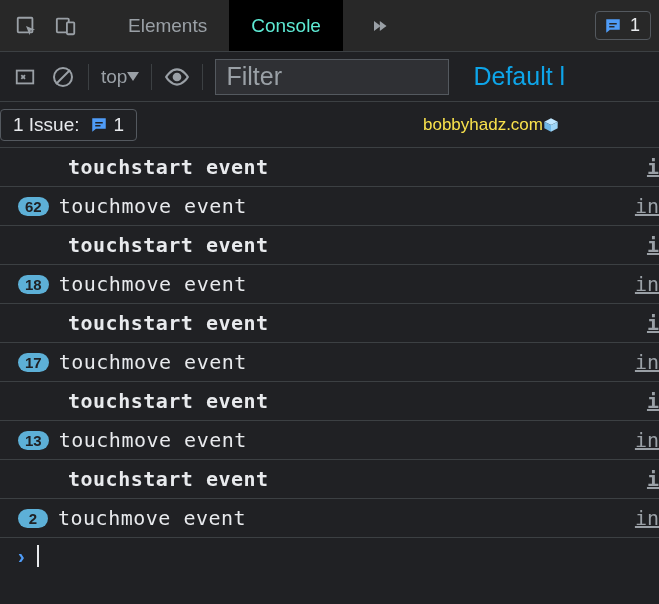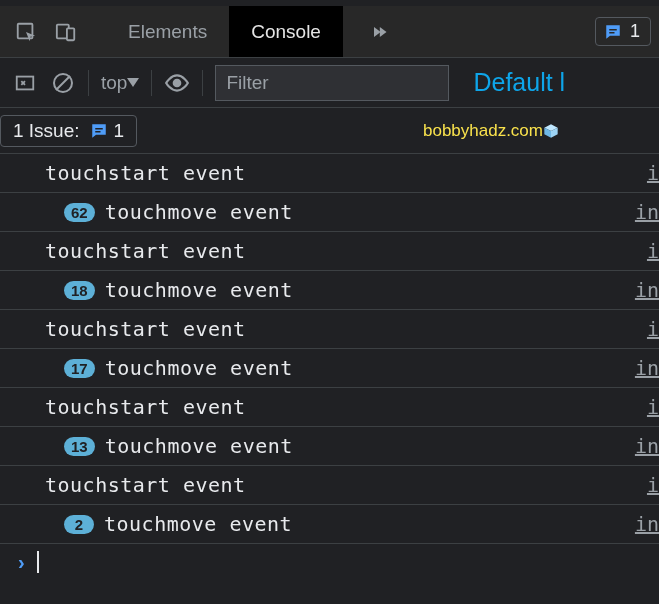--- a/index.html
+++ b/index.html
@@ -16,30 +16,29 @@
 
   
   .tabbar {
     display: flex;
     align-items: center;
     height: 52px;
     border-bottom: 1px solid #3c4043;
     background: #282828;
     gap: 4px;
     padding-left: 8px;
-    margin-top: 6px;
   }
   .tabbar .iconbtn { width: 36px; height: 36px; display:flex; align-items:center; justify-content:center; cursor:pointer; }
   .tabbar .iconbtn svg { width: 22px; height: 22px; stroke:#9aa0a6; fill:none; stroke-width:2; }
   .tabs { display:flex; align-items:stretch; margin-left: 18px; height: 100%; }
   .tab {
     display:flex; align-items:center; padding: 0 22px;
     color:#9aa0a6; cursor:pointer; font-size: 19px;
   }
-  .tab.active { background:#000; color:#e5e5e5; }
+  .tab.active { background:#000; color:#5eead4; }
   .more { width: 36px; height:36px; display:flex; align-items:center; justify-content:center; margin-left:14px; cursor:pointer; }
   .more svg{width:20px;height:20px;fill:#9aa0a6;}
   .issue-badge {
     margin-left:auto; margin-right:8px;
     border: 1px solid #54595f; border-radius: 4px;
     display:flex; align-items:center; padding: 3px 10px 3px 8px; cursor:pointer;
     background:#282828;
   }
   .issue-badge svg{width:18px;height:18px;fill:#4f9cf7;margin-right:8px;}
   .issue-badge span{color:#e8eaed; font-size:18px;}
@@ -53,21 +52,21 @@
   }
   .toolbar .sq, .toolbar .circ, .toolbar .eye {
     width:26px;height:26px;display:flex;align-items:center;justify-content:center;cursor:pointer;
   }
   .toolbar svg{stroke:#9aa0a6; fill:none; stroke-width:2;}
   .vdiv { width:1px; height:26px; background:#3c4043; }
   .ctx { display:flex; align-items:center; color:#9aa0a6; cursor:pointer; font-size:19px; }
   .ctx .tri { width:0;height:0;border-left:6px solid transparent;border-right:6px solid transparent;border-top:9px solid #9aa0a6;}
   .filter {
     background:#2f3034; border:1px solid #54595f; height:36px; width:234px;
-    color:#9aa0a6; font-size:19px; padding:0 10px;
+    color:#9aa0a6; font-size:25px; padding:0 10px;
   }
   .filter::placeholder{color:#9aa0a6;}
   .levels { margin-left:12px; color:#0ea5e9; font-size:25px; cursor:pointer; white-space:nowrap; overflow:hidden; }
 
   
   .issuesrow {
     display:flex; align-items:center; height:46px;
     border-bottom:1px solid #3c4043;
     position:relative;
   }
@@ -91,23 +90,22 @@
   .row {
     display:flex; align-items:center;
     height:39px; border-bottom:1px solid #3c4043;
     padding-left:18px; position:relative;
   }
   .badge {
     background:#5db0d7; color:#202124;
     font-size:15px; font-weight:600; border-radius:11px;
     min-width:30px; text-align:center; padding:1px 7px; margin-right:10px;
     font-family: inherit;
-    margin-left: 46px;
-  }
-  .row.nobadge { padding-left:45px; }
+  }
+  .row.nobadge { padding-left:68px;font-weight:bold; }
   .msg { font-size:20px; color:#e8eaed; letter-spacing:.5px; }
   .src {
     position:absolute; right:0; top:50%; transform:translateY(-50%);
     color:#9aa0a6; font-size:20px; text-decoration: underline;
     padding-right:0;
   }
 
   
   .prompt {
     display:flex; align-items:center; height:36px; padding-left:18px;

